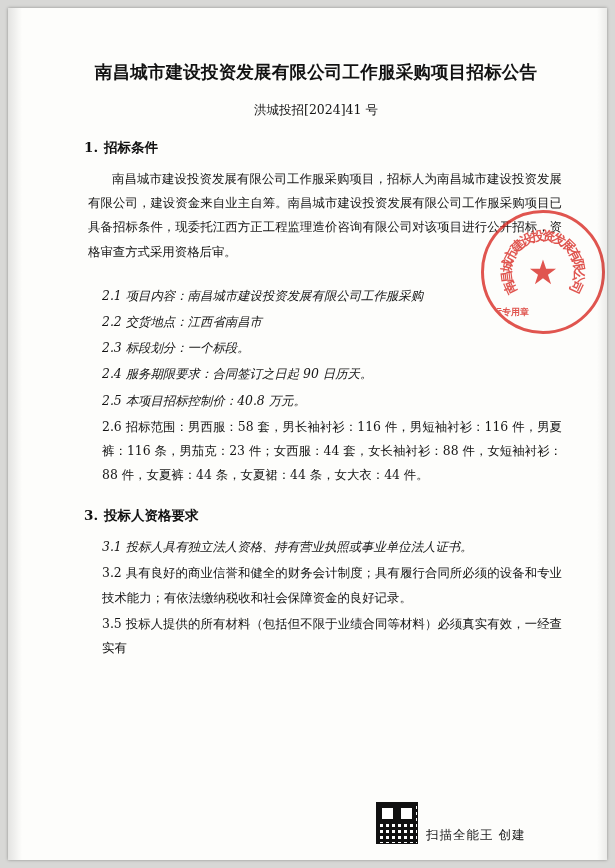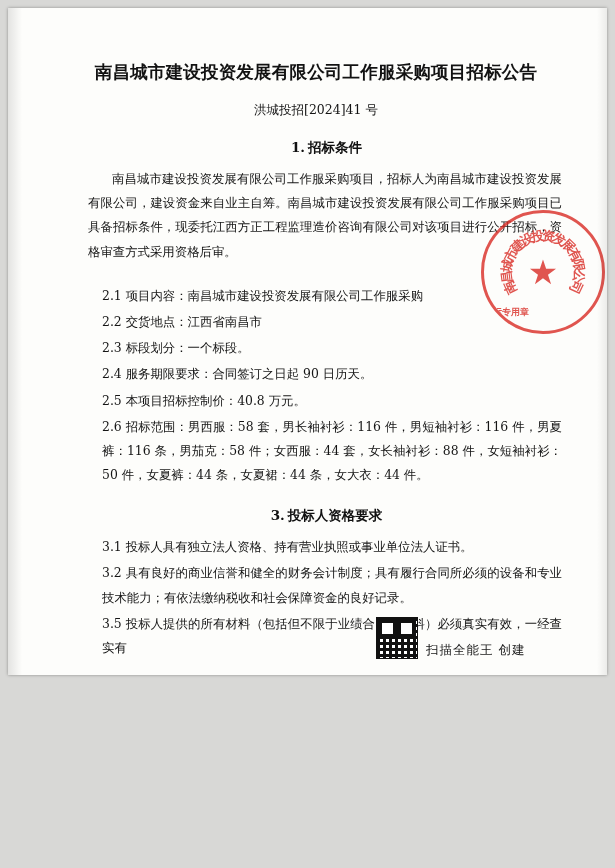--- a/index.html
+++ b/index.html
@@ -11,21 +11,21 @@
     height: 868px;
     background: #d8d8d6;
     font-family: "DejaVu Sans", sans-serif;
     overflow: hidden;
   }
   .page {
     position: absolute;
     left: 8px;
     top: 8px;
     width: 599px;
-    height: 667px;
+    height: 852px;
     background: #fdfdfb;
     box-shadow: 0 0 3px rgba(0,0,0,0.35);
     overflow: hidden;
   }
   
   .page:before {
     content: "";
     position: absolute;
     left: 0; top: 0; bottom: 0;
     width: 14px;
@@ -67,41 +67,41 @@
   .section {
     margin-top: 20px;
   }
   .section-head {
     font-family: "DejaVu Serif", serif;
     font-weight: bold;
     font-size: 13.5px;
     color: #111;
     margin-left: 18px;
     margin-bottom: 10px;
-    text-align: center;
   }
   .section-head .num {
     display: inline-block;
     min-width: 20px;
   }
   .para {
     font-family: "DejaVu Serif", serif;
     font-size: 12.4px;
     line-height: 1.95;
     color: #151515;
     text-align: justify;
     margin: 0 0 2px 0;
     padding: 0 4px 0 22px;
   }
   .para.indent {
     text-indent: 24px;
   }
   .para.sub {
     padding-left: 36px;
     text-indent: 0;
+    font-style: italic;
   }
   .para.sub-hang {
     padding-left: 36px;
     text-indent: 0;
   }
   
   .seal {
     position: absolute;
     right: 2px;
     top: 202px;
@@ -198,21 +198,21 @@
       </div>
       <p class="para indent">南昌城市建设投资发展有限公司工作服采购项目，招标人为南昌城市建设投资发展有限公司，建设资金来自业主自筹。南昌城市建设投资发展有限公司工作服采购项目已具备招标条件，现委托江西方正工程监理造价咨询有限公司对该项目进行公开招标，资格审查方式采用资格后审。</p>
     </div>
 
     <div class="section">
       <p class="para sub">2.1 项目内容：南昌城市建设投资发展有限公司工作服采购</p>
       <p class="para sub">2.2 交货地点：江西省南昌市</p>
       <p class="para sub">2.3 标段划分：一个标段。</p>
       <p class="para sub">2.4 服务期限要求：合同签订之日起 90 日历天。</p>
       <p class="para sub">2.5 本项目招标控制价：40.8 万元。</p>
-      <p class="para sub-hang">2.6 招标范围：男西服：58 套，男长袖衬衫：116 件，男短袖衬衫：116 件，男夏裤：116 条，男茄克：58 件；女西服：44 套，女长袖衬衫：88 件，女短袖衬衫：50 件，女夏裤：44 条，女夏裙：44 条，女大衣：44 件。</p>
+      <p class="para sub-hang">2.6 招标范围：男西服：58 套，男长袖衬衫：116 件，男短袖衬衫：116 件，男夏裤：116 条，男茄克：23 件；女西服：44 套，女长袖衬衫：88 件，女短袖衬衫：88 件，女夏裤：44 条，女夏裙：44 条，女大衣：44 件。</p>
     </div>
 
     <div class="section">
       <div class="section-head">
         <span class="num">3.</span><span>投标人资格要求</span>
       </div>
       <p class="para sub">3.1 投标人具有独立法人资格、持有营业执照或事业单位法人证书。</p>
       <p class="para sub-hang">3.2 具有良好的商业信誉和健全的财务会计制度；具有履行合同所必须的设备和专业技术能力；有依法缴纳税收和社会保障资金的良好记录。</p>
       <p class="para sub-hang">3.5 投标人提供的所有材料（包括但不限于业绩合同等材料）必须真实有效，一经查实有</p>
     </div>

